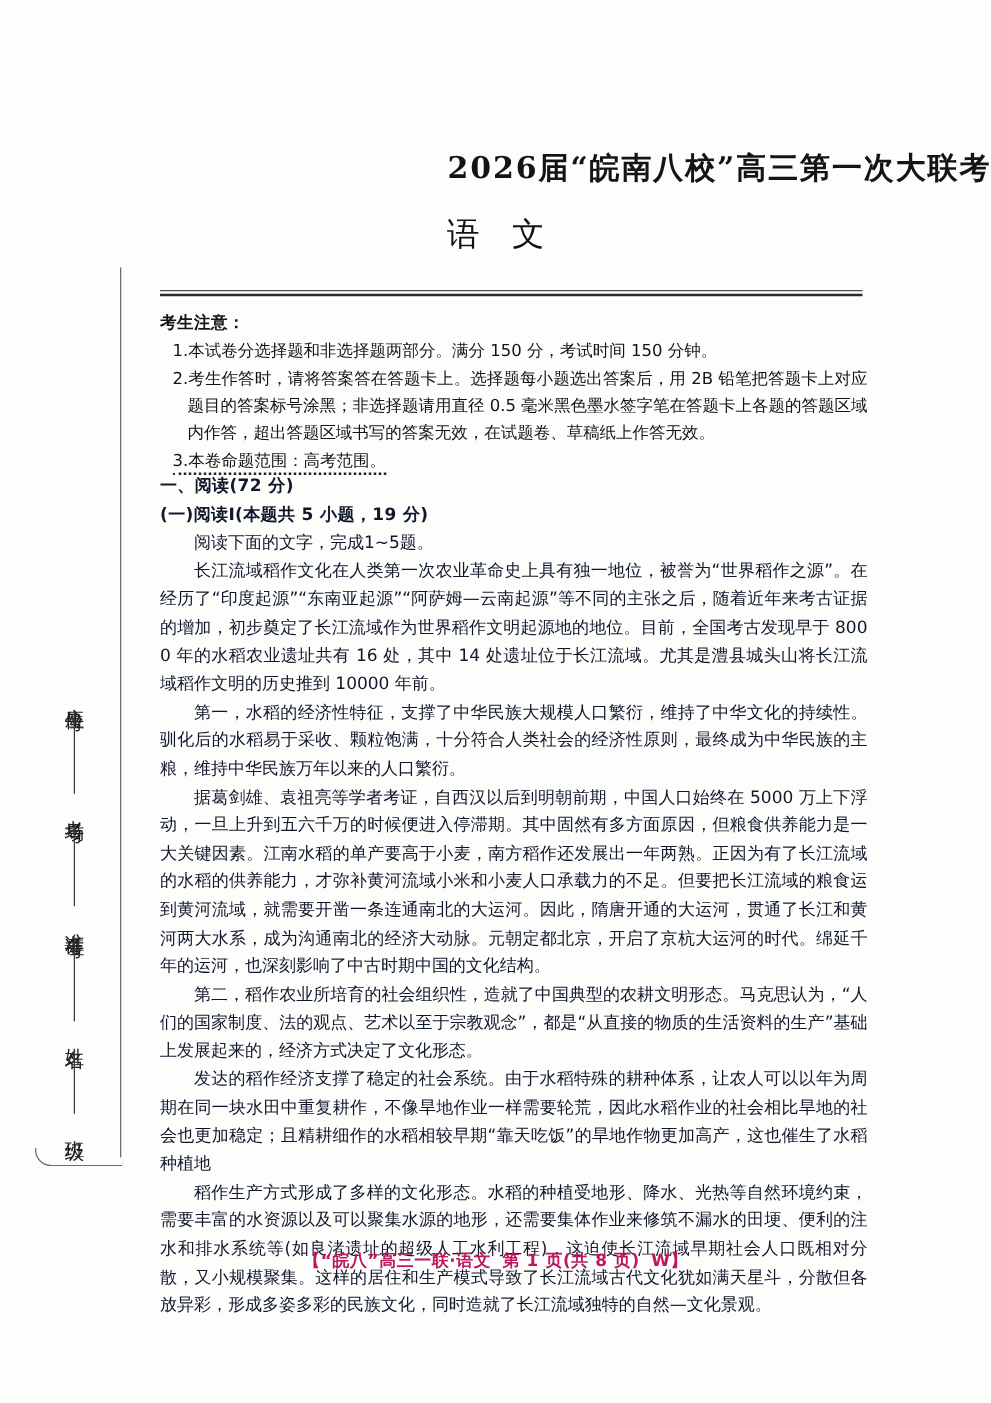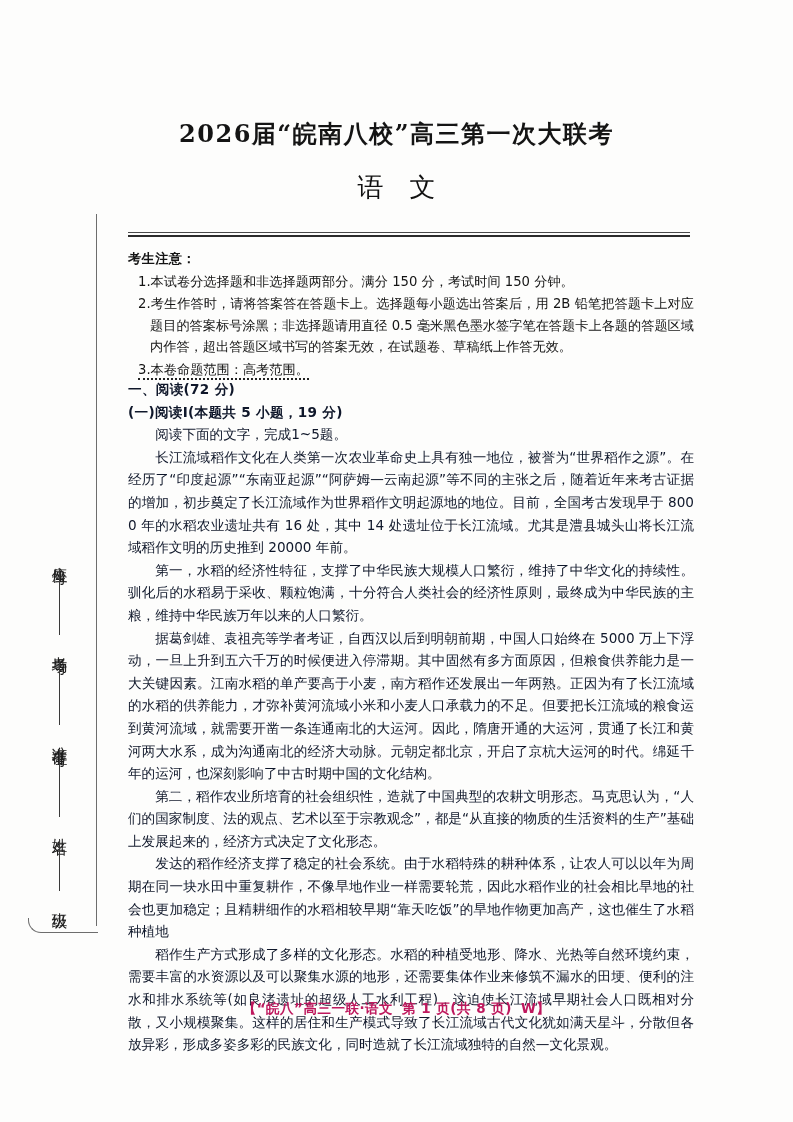--- a/index.html
+++ b/index.html
@@ -46,21 +46,21 @@
     width:1px;background:#3a3a3a;margin:9px 0;
   }
   .vrule.long{height:66px;}
   .vrule.short{height:52px;}
   .vpad-bottom{height:14px;}
   .vpad-top{height:26px;}
 
   
   .title-main{
     position:absolute;left:0;right:0;top:118px;
-    text-align:center;
+    text-align:right;
     font-family:"DejaVu Serif","Liberation Serif",serif;
     font-size:24px;
     font-weight:700;
     letter-spacing:1.5px;
     color:#141414;
   }
   .title-sub{
     position:absolute;left:0;right:0;top:170px;
     text-align:center;
     font-family:"DejaVu Sans","Liberation Sans",sans-serif;
@@ -165,21 +165,21 @@
       <li>1.本试卷分选择题和非选择题两部分。满分 150 分，考试时间 150 分钟。</li>
       <li>2.考生作答时，请将答案答在答题卡上。选择题每小题选出答案后，用 2B 铅笔把答题卡上对应题目的答案标号涂黑；非选择题请用直径 0.5 毫米黑色墨水签字笔在答题卡上各题的答题区域内作答，超出答题区域书写的答案无效，在试题卷、草稿纸上作答无效。</li>
       <li><span class="dotted">3.本卷命题范围：高考范围。</span></li>
     </ul>
   </div>
 
   <div class="body">
     <div class="sec-head">一、阅读(72 分)</div>
     <div class="sub-head">(一)阅读Ⅰ(本题共 5 小题，19 分)</div>
     <div class="lead">阅读下面的文字，完成1~5题。</div>
-    <div class="para">长江流域稻作文化在人类第一次农业革命史上具有独一地位，被誉为“世界稻作之源”。在经历了“印度起源”“东南亚起源”“阿萨姆—云南起源”等不同的主张之后，随着近年来考古证据的增加，初步奠定了长江流域作为世界稻作文明起源地的地位。目前，全国考古发现早于 8000 年的水稻农业遗址共有 16 处，其中 14 处遗址位于长江流域。尤其是澧县城头山将长江流域稻作文明的历史推到 20000 年前。</div>
+    <div class="para">长江流域稻作文化在人类第一次农业革命史上具有独一地位，被誉为“世界稻作之源”。在经历了“印度起源”“东南亚起源”“阿萨姆—云南起源”等不同的主张之后，随着近年来考古证据的增加，初步奠定了长江流域作为世界稻作文明起源地的地位。目前，全国考古发现早于 8000 年的水稻农业遗址共有 16 处，其中 14 处遗址位于长江流域。尤其是澧县城头山将长江流域稻作文明的历史推到 10000 年前。</div>
     <div class="para">第一，水稻的经济性特征，支撑了中华民族大规模人口繁衍，维持了中华文化的持续性。驯化后的水稻易于采收、颗粒饱满，十分符合人类社会的经济性原则，最终成为中华民族的主粮，维持中华民族万年以来的人口繁衍。</div>
     <div class="para">据葛剑雄、袁祖亮等学者考证，自西汉以后到明朝前期，中国人口始终在 5000 万上下浮动，一旦上升到五六千万的时候便进入停滞期。其中固然有多方面原因，但粮食供养能力是一大关键因素。江南水稻的单产要高于小麦，南方稻作还发展出一年两熟。正因为有了长江流域的水稻的供养能力，才弥补黄河流域小米和小麦人口承载力的不足。但要把长江流域的粮食运到黄河流域，就需要开凿一条连通南北的大运河。因此，隋唐开通的大运河，贯通了长江和黄河两大水系，成为沟通南北的经济大动脉。元朝定都北京，开启了京杭大运河的时代。绵延千年的运河，也深刻影响了中古时期中国的文化结构。</div>
     <div class="para">第二，稻作农业所培育的社会组织性，造就了中国典型的农耕文明形态。马克思认为，“人们的国家制度、法的观点、艺术以至于宗教观念”，都是“从直接的物质的生活资料的生产”基础上发展起来的，经济方式决定了文化形态。</div>
     <div class="para">发达的稻作经济支撑了稳定的社会系统。由于水稻特殊的耕种体系，让农人可以以年为周期在同一块水田中重复耕作，不像旱地作业一样需要轮荒，因此水稻作业的社会相比旱地的社会也更加稳定；且精耕细作的水稻相较早期“靠天吃饭”的旱地作物更加高产，这也催生了水稻种植地</div>
     <div class="para">稻作生产方式形成了多样的文化形态。水稻的种植受地形、降水、光热等自然环境约束，需要丰富的水资源以及可以聚集水源的地形，还需要集体作业来修筑不漏水的田埂、便利的注水和排水系统等(如良渚遗址的超级人工水利工程)，这迫使长江流域早期社会人口既相对分散，又小规模聚集。这样的居住和生产模式导致了长江流域古代文化犹如满天星斗，分散但各放异彩，形成多姿多彩的民族文化，同时造就了长江流域独特的自然—文化景观。</div>
   </div>
 
   <div class="footer">
     <span>【</span><span>“皖八”高三一联·语文</span><span class="gap"></span><span>第 1 页(共 8 页)</span><span class="gap"></span><span>W</span><span>】</span>
   </div>

